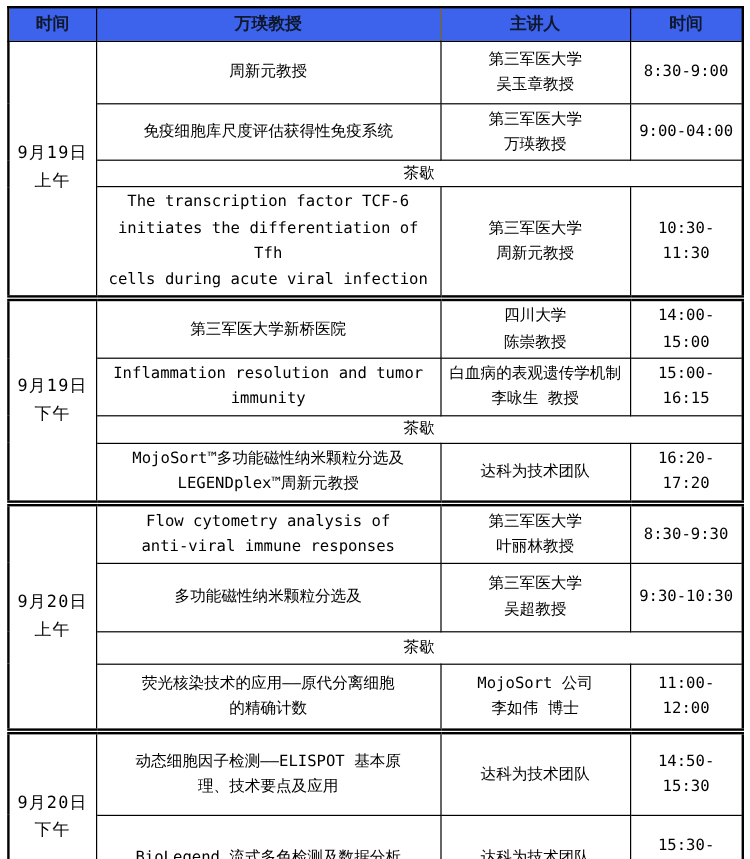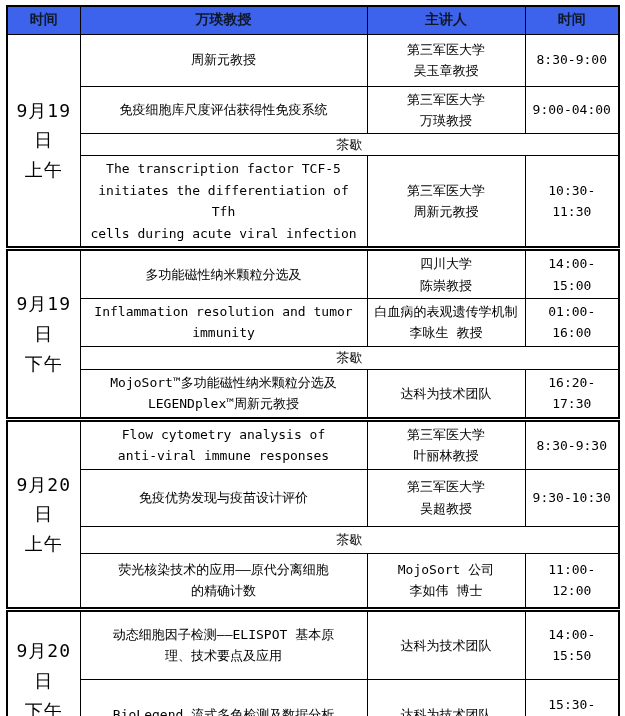--- a/index.html
+++ b/index.html
@@ -34,25 +34,26 @@
     font-size: 14px;
     height: 28px;
   }
   .schedule td {
     font-size: 13px;
     line-height: 1.65;
     white-space: pre-line;
     background: #ffffff;
   }
   td.date-cell {
-    font-size: 18px;
+    font-size: 14px;
     letter-spacing: 1px;
   }
   td.break-cell {
     line-height: 1.2;
+    font-family: Liberation Mono, monospace;
   }
   
   tr.sec-top > th, tr.sec-top > td {
     border-top: 5px double #000000;
   }
 </style>
 </head>
 <body>
 
 <table class="schedule">
@@ -83,64 +84,64 @@
     <tr style="height:46px">
       <td class="topic-cell">免疫细胞库尺度评估获得性免疫系统</td>
       <td class="speaker-cell">第三军医大学
 万瑛教授</td>
       <td class="time-cell">9:00-04:00</td>
     </tr>
     <tr style="height:22px">
       <td class="break-cell" colspan="3">茶歇</td>
     </tr>
     <tr style="height:66px">
-      <td class="topic-cell">The transcription factor TCF-5
+      <td class="topic-cell">The transcription factor TCF-6
 initiates the differentiation of Tfh
 cells during acute viral infection</td>
       <td class="speaker-cell">第三军医大学
 周新元教授</td>
       <td class="time-cell">10:30-11:30</td>
     </tr>
 
     <tr class="sec-top" style="height:45px">
       <td class="date-cell" rowspan="4">9月19日
 下午</td>
-      <td class="topic-cell">多功能磁性纳米颗粒分选及</td>
+      <td class="topic-cell">第三军医大学新桥医院</td>
       <td class="speaker-cell">四川大学
 陈崇教授</td>
       <td class="time-cell">14:00-15:00</td>
     </tr>
     <tr style="height:46px">
       <td class="topic-cell">Inflammation resolution and tumor
 immunity</td>
       <td class="speaker-cell">白血病的表观遗传学机制
 李咏生 教授</td>
-      <td class="time-cell">01:00-16:00</td>
+      <td class="time-cell">15:00-16:15</td>
     </tr>
     <tr style="height:23px">
       <td class="break-cell" colspan="3">茶歇</td>
     </tr>
     <tr style="height:48px">
       <td class="topic-cell">MojoSort™多功能磁性纳米颗粒分选及
 LEGENDplex™周新元教授</td>
       <td class="speaker-cell">达科为技术团队</td>
-      <td class="time-cell">16:20-17:30</td>
+      <td class="time-cell">16:20-17:20</td>
     </tr>
 
     <tr class="sec-top" style="height:50px">
       <td class="date-cell" rowspan="4">9月20日
 上午</td>
       <td class="topic-cell">Flow cytometry analysis of
 anti-viral immune responses</td>
       <td class="speaker-cell">第三军医大学
 叶丽林教授</td>
       <td class="time-cell">8:30-9:30</td>
     </tr>
     <tr style="height:57px">
-      <td class="topic-cell">免疫优势发现与疫苗设计评价</td>
+      <td class="topic-cell">多功能磁性纳米颗粒分选及</td>
       <td class="speaker-cell">第三军医大学
 吴超教授</td>
       <td class="time-cell">9:30-10:30</td>
     </tr>
     <tr style="height:27px">
       <td class="break-cell" colspan="3">茶歇</td>
     </tr>
     <tr style="height:56px">
       <td class="topic-cell">荧光核染技术的应用——原代分离细胞
 的精确计数</td>
@@ -148,21 +149,21 @@
 李如伟 博士</td>
       <td class="time-cell">11:00-12:00</td>
     </tr>
 
     <tr class="sec-top" style="height:70px">
       <td class="date-cell" rowspan="2">9月20日
 下午</td>
       <td class="topic-cell">动态细胞因子检测——ELISPOT 基本原
 理、技术要点及应用</td>
       <td class="speaker-cell">达科为技术团队</td>
-      <td class="time-cell">14:00-15:50</td>
+      <td class="time-cell">14:50-15:30</td>
     </tr>
     <tr style="height:72px">
       <td class="topic-cell">BioLegend 流式多色检测及数据分析</td>
       <td class="speaker-cell">达科为技术团队</td>
       <td class="time-cell">15:30-17:00</td>
     </tr>
 
   </tbody>
 </table>
 

